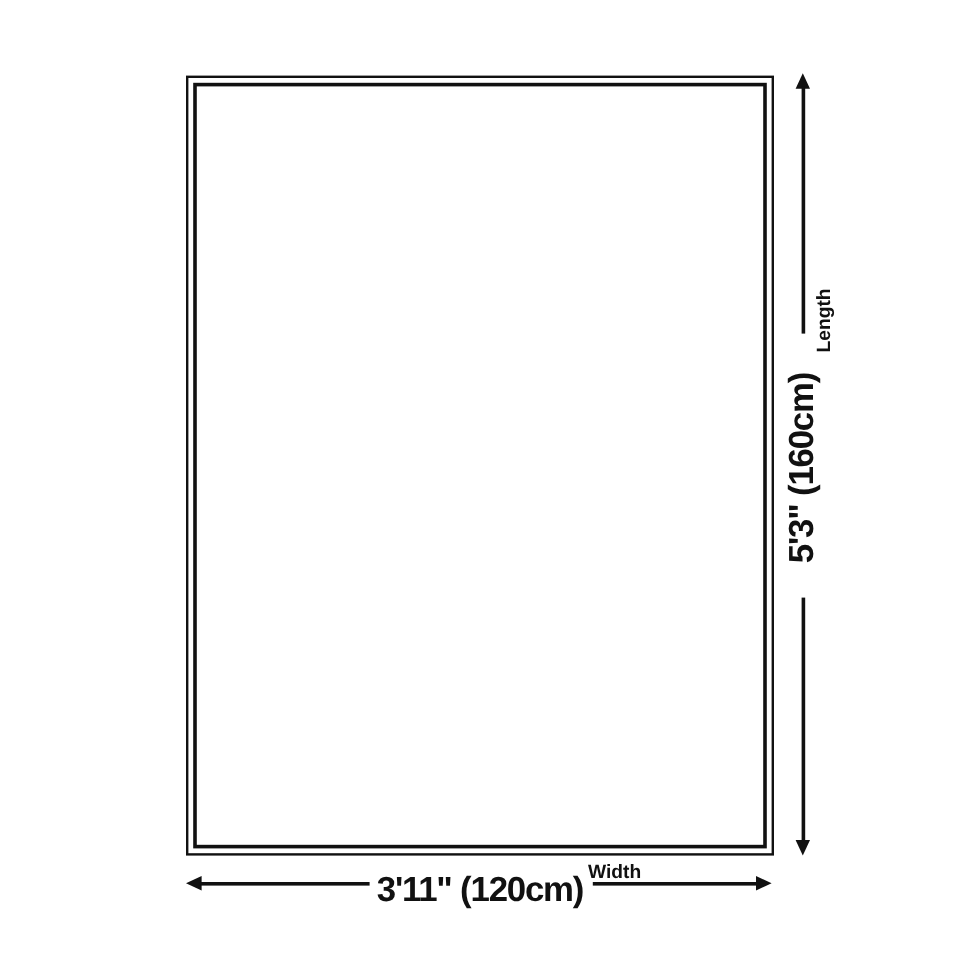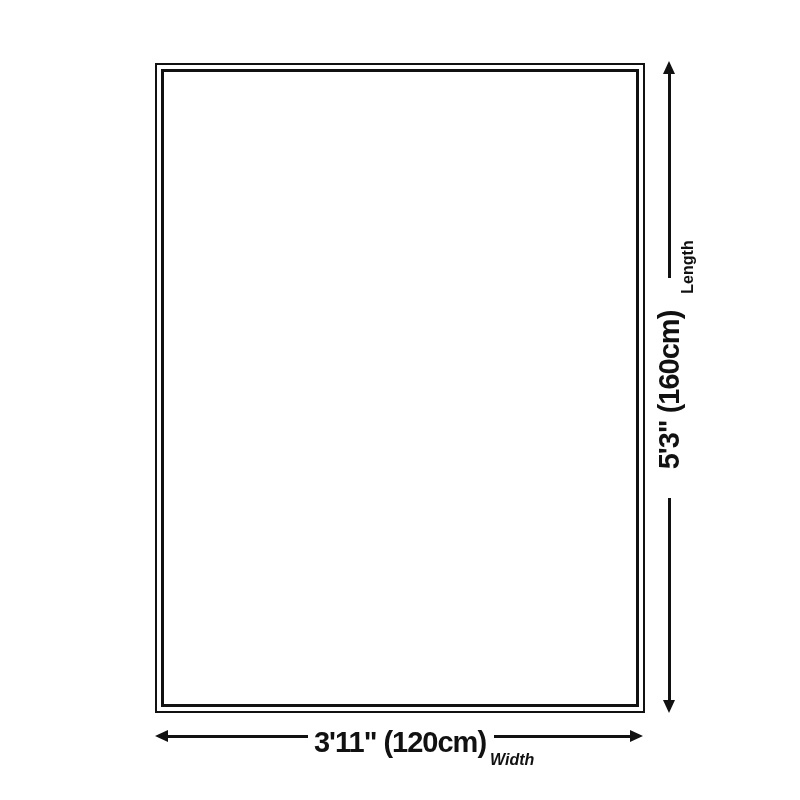--- a/index.html
+++ b/index.html
@@ -59,21 +59,21 @@
     position: absolute;
     font-size: 16px;
     font-weight: 700;
     color: #111111;
     white-space: nowrap;
     line-height: 1;
   }
   .center-h { transform: translate(-50%, -50%); }
   .center-v { transform: translate(-50%, -50%) rotate(-90deg); }
   .width-value  { left: 400px; top: 742px; }
-  .width-label  { left: 490px; top: 752px; font-style: italic; }
+  .width-label  { left: 490px; top: 720px; }
   .length-value { left: 669px; top: 390px; }
   .length-label { left: 688px; top: 267px; }
 </style>
 </head>
 <body>
 
 <div class="stage">
 
   <div class="rug-outer">
     <div class="rug-inner"></div>

